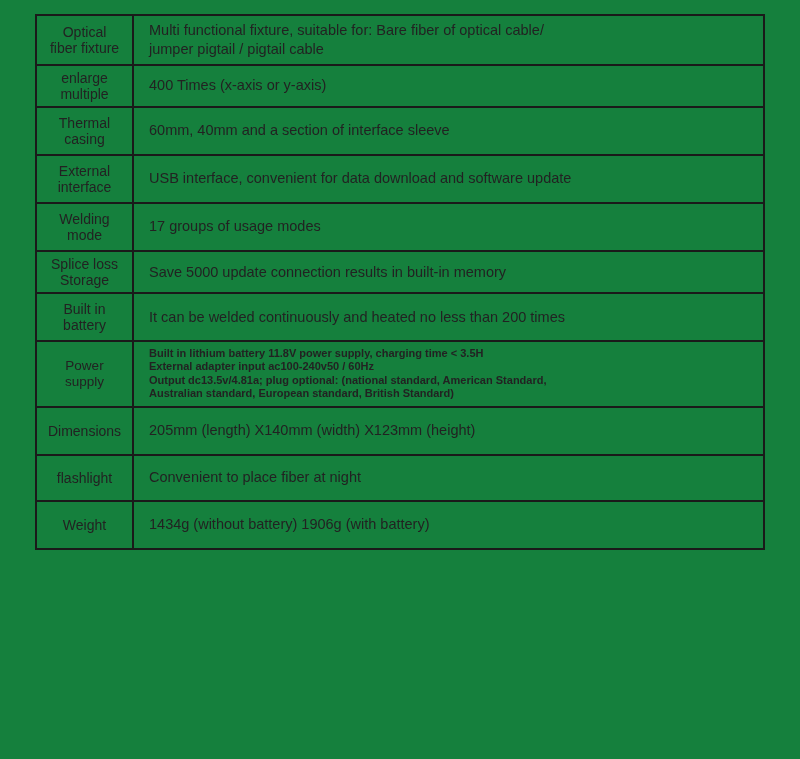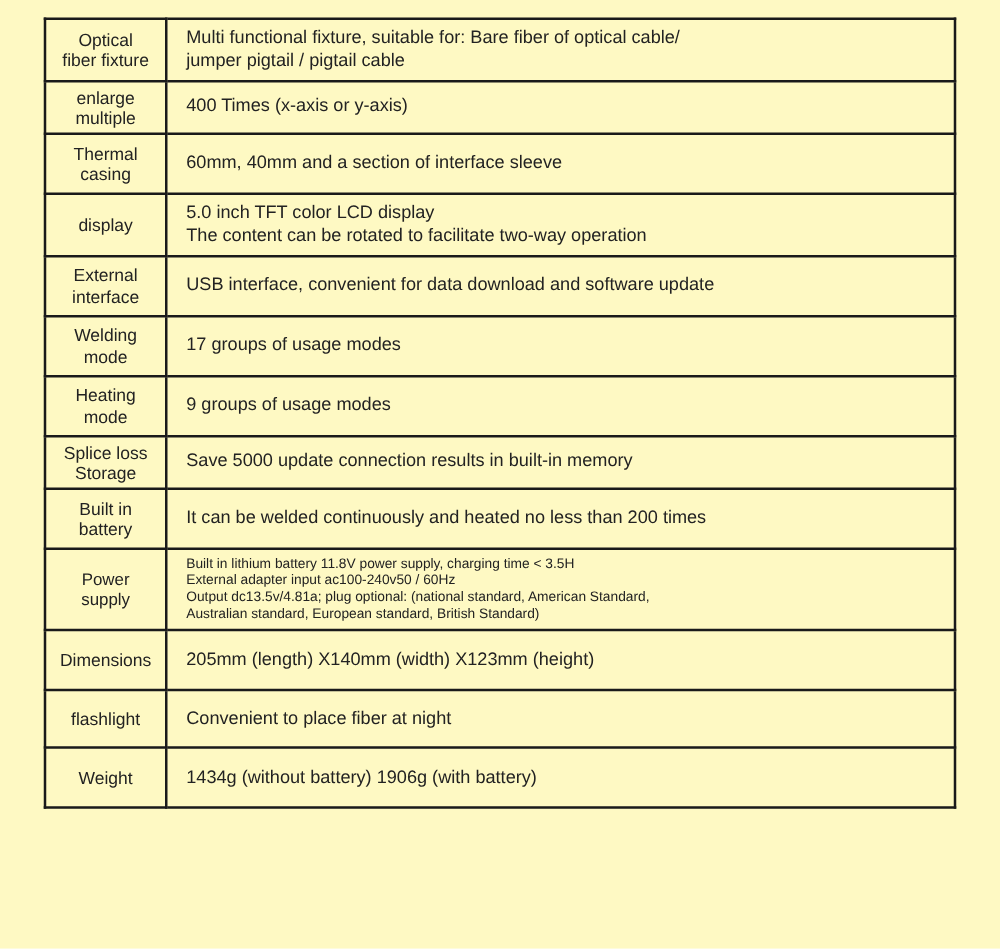--- a/index.html
+++ b/index.html
@@ -8,21 +8,21 @@
     padding: 0;
     background: #ffffff;
     width: 800px;
     height: 759px;
     font-family: "Liberation Sans", sans-serif;
   }
   .page {
     position: relative;
     width: 800px;
     height: 759px;
-    background: #fef9c3;
+    background: #15803d;
   }
   table.spec-table {
     position: absolute;
     left: 35px;
     top: 14px;
     width: 730px;
     border-collapse: collapse;
     table-layout: fixed;
   }
   .spec-table td {
@@ -41,20 +41,21 @@
   .value-cell {
     font-size: 14.5px;
     line-height: 1.3;
     text-align: left;
     padding: 5px 8px 5px 15px;
     white-space: pre-line;
   }
   tr.small-row .value-cell {
     font-size: 11px;
     line-height: 1.22;
+    font-weight: bold;
   }
   tr.small-row .label-cell {
     font-size: 13.5px;
   }
 </style>
 </head>
 <body>
 
 <div class="page">
   <table class="spec-table">
@@ -69,38 +70,28 @@
         <td class="label-cell">enlarge
 multiple</td>
         <td class="value-cell">400 Times (x-axis or y-axis)</td>
       </tr>
       <tr style="height:48px">
         <td class="label-cell">Thermal
 casing</td>
         <td class="value-cell">60mm, 40mm and a section of interface sleeve</td>
       </tr>
       <tr style="height:48px">
-        <td class="label-cell">display</td>
-        <td class="value-cell">5.0 inch TFT color LCD display
-The content can be rotated to facilitate two-way operation</td>
-      </tr>
-      <tr style="height:48px">
         <td class="label-cell">External
 interface</td>
         <td class="value-cell">USB interface, convenient for data download and software update</td>
       </tr>
       <tr style="height:48px">
         <td class="label-cell">Welding
 mode</td>
         <td class="value-cell">17 groups of usage modes</td>
-      </tr>
-      <tr style="height:48px">
-        <td class="label-cell">Heating
-mode</td>
-        <td class="value-cell">9 groups of usage modes</td>
       </tr>
       <tr style="height:36px">
         <td class="label-cell">Splice loss
 Storage</td>
         <td class="value-cell">Save 5000 update connection results in built-in memory</td>
       </tr>
       <tr style="height:48px">
         <td class="label-cell">Built in
 battery</td>
         <td class="value-cell">It can be welded continuously and heated no less than 200 times</td>

